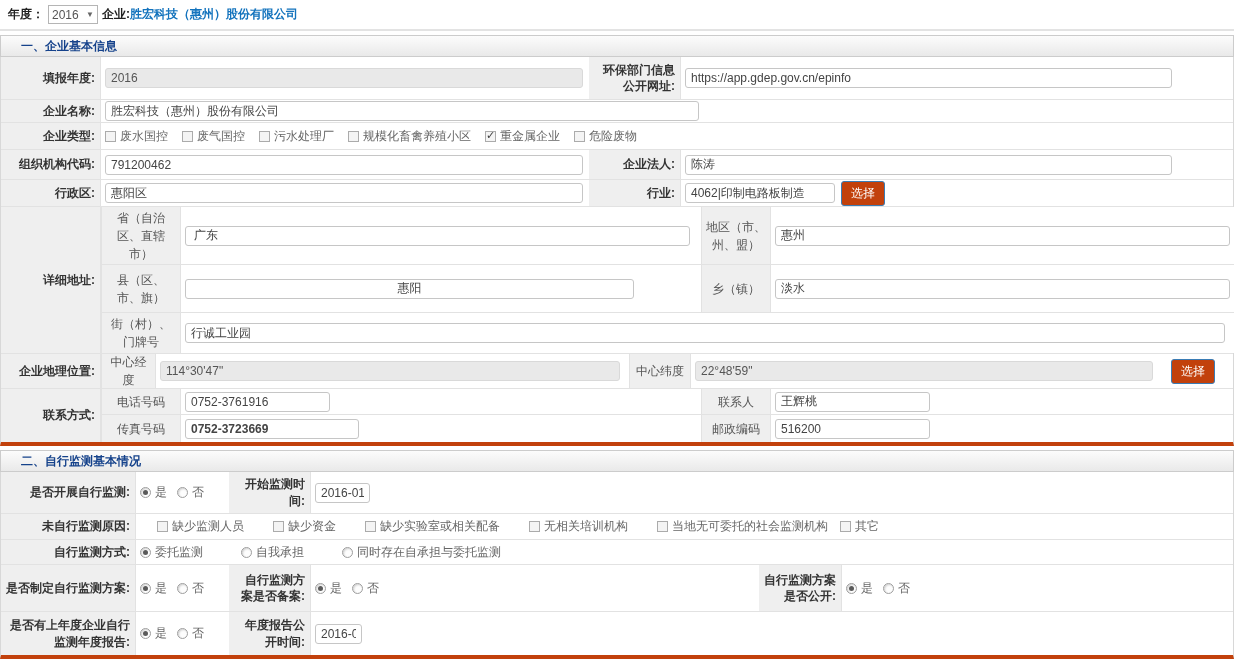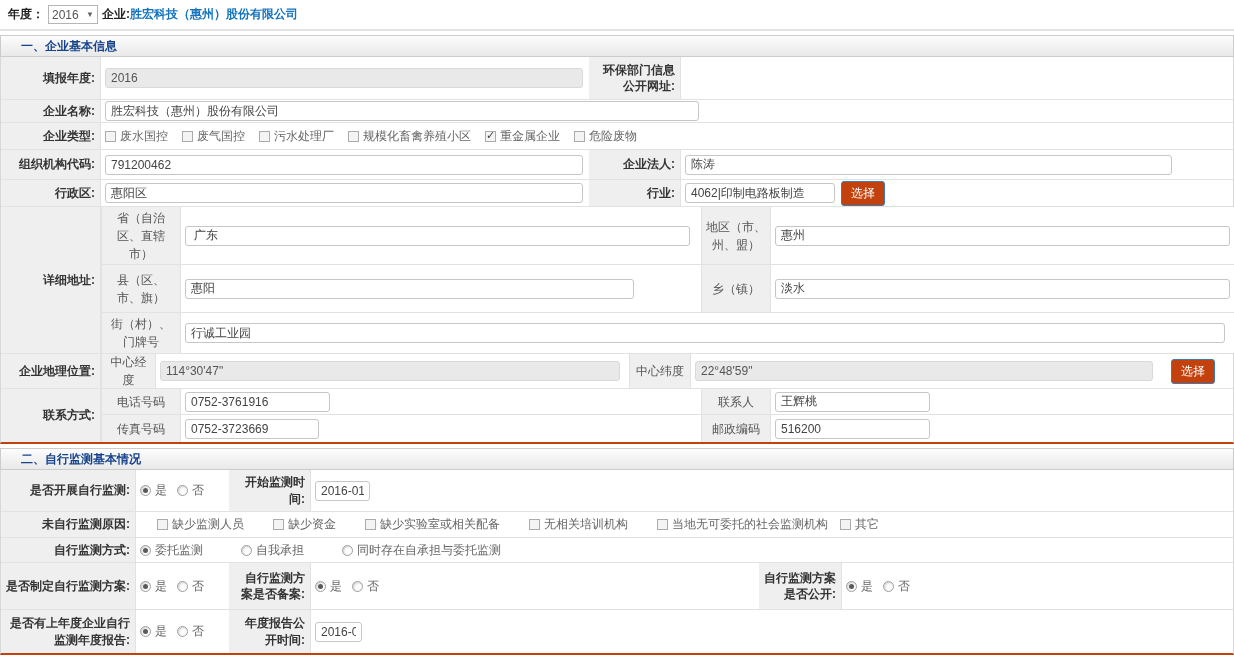--- a/index.html
+++ b/index.html
@@ -12,21 +12,21 @@
   .topbar .t-label { font-weight:bold; color:#222; }
   .year-select { display:inline-flex; align-items:center; justify-content:space-between;
     width:50px; height:19px; border:1px solid #b5b5b5; background:#fff; margin:0 4px;
     padding:0 3px; color:#555; cursor:pointer; }
   .year-select .arrow { font-size:8px; color:#666; margin-left:2px; }
   .company-name { font-weight:bold; color:#1373bd; }
 
   
   .sect-hdr { height:22px; line-height:21px; padding-left:20px; font-weight:bold; color:#15428b;
     background:linear-gradient(#fcfcfc,#e9e9e9); border:1px solid #ccc; }
-  .panel { border-left:1px solid #d8d8d8; border-right:1px solid #d8d8d8; border-bottom:2px solid #c2410c; }
+  .panel { border-left:1px solid #d8d8d8; border-right:1px solid #d8d8d8; border-bottom:4px solid #c2410c; }
   .mt4 { margin-top:4px; }
 
   
   .row { display:flex; border-bottom:1px solid #e2e2e2; background:#fff; }
   .lbl { background:#efefef; display:flex; align-items:center; justify-content:flex-end;
     text-align:right; font-weight:bold; padding:2px 5px; color:#333;
     border-right:1px solid #e2e2e2; line-height:1.35; }
   .sublbl { background:#efefef; display:flex; align-items:center; justify-content:center;
     text-align:center; font-weight:normal; color:#555; padding:2px 4px;
     border-right:1px solid #e2e2e2; border-left:1px solid #e2e2e2; line-height:1.5; }
@@ -87,20 +87,23 @@
 
   <div class="sect-hdr mt4">一、企业基本信息</div>
   <div class="panel">
 
     <div class="row h43">
       <div class="lbl w100">填报年度:</div>
       <div class="cell w488">
         <input class="txt ro" style="width: 478px;" readonly="" value="2016">
       </div>
       <div class="lbl w92">环保部门信息公开网址:</div>
+      <div class="cell flex1">
+        <input class="txt" style="width: 487px;" value="https://app.gdep.gov.cn/epinfo">
+      </div>
     </div>
 
     <div class="row h23">
       <div class="lbl w100">企业名称:</div>
       <div class="cell flex1">
         <input class="txt" style="width: 594px;" value="胜宏科技（惠州）股份有限公司">
       </div>
     </div>
 
     <div class="row h27">
@@ -165,21 +168,21 @@
             <input class="txt" style="width: 505px; padding-left: 8px;" value="广东">
           </div>
           <div class="sublbl w70">地区（市、州、盟）</div>
           <div class="cell flex1">
             <input class="txt" style="width: 455px;" value="惠州">
           </div>
         </div>
         <div class="row h48">
           <div class="sublbl w80">县（区、市、旗）</div>
           <div class="cell w520">
-            <input class="txt" style="width: 449px;" value="惠阳">
+            <input class="txt" style="width: 449px; text-align: center;" value="惠阳">
           </div>
           <div class="sublbl w70">乡（镇）</div>
           <div class="cell flex1">
             <input class="txt" style="width: 455px;" value="淡水">
           </div>
         </div>
         <div class="row h40">
           <div class="sublbl w80">街（村）、门牌号</div>
           <div class="cell flex1">
             <input class="txt" style="width: 1040px;" value="行诚工业园">
@@ -212,21 +215,21 @@
             <input class="txt" style="width: 145px;" value="0752-3761916">
           </div>
           <div class="sublbl w70">联系人</div>
           <div class="cell flex1">
             <input class="txt" style="width: 155px;" value="王辉桃">
           </div>
         </div>
         <div class="row h27">
           <div class="sublbl w80">传真号码</div>
           <div class="cell w520">
-            <input class="txt" style="width: 134px;" value="0752-3723669">
+            <input class="txt" style="width: 174px; font-weight: bold;" value="0752-3723669">
           </div>
           <div class="sublbl w70">邮政编码</div>
           <div class="cell flex1">
             <input class="txt" style="width: 155px;" value="516200">
           </div>
         </div>
       </div>
     </div>
   </div>
 

